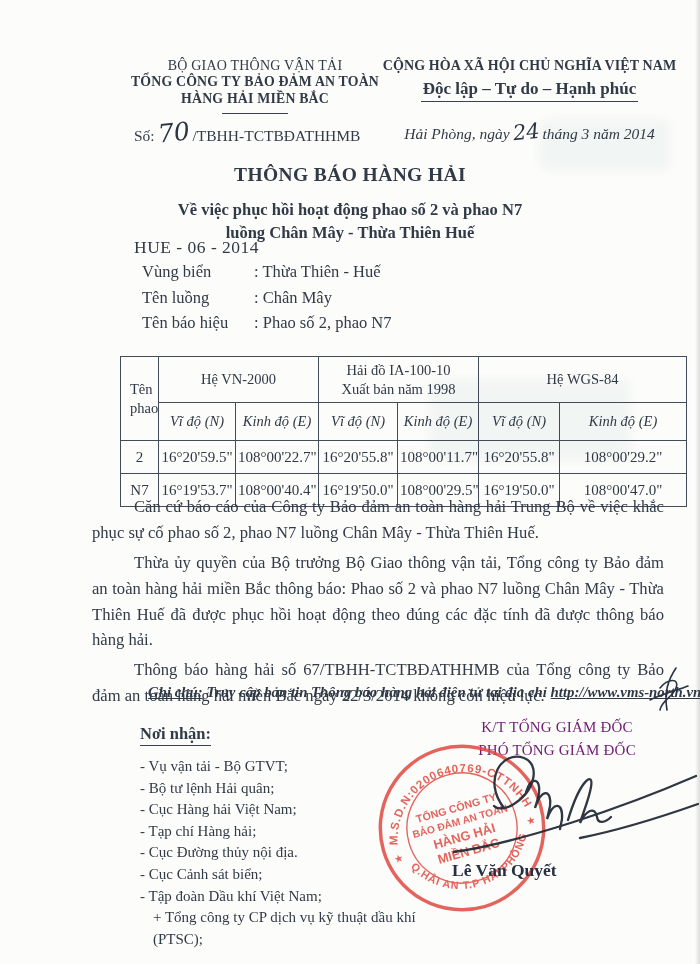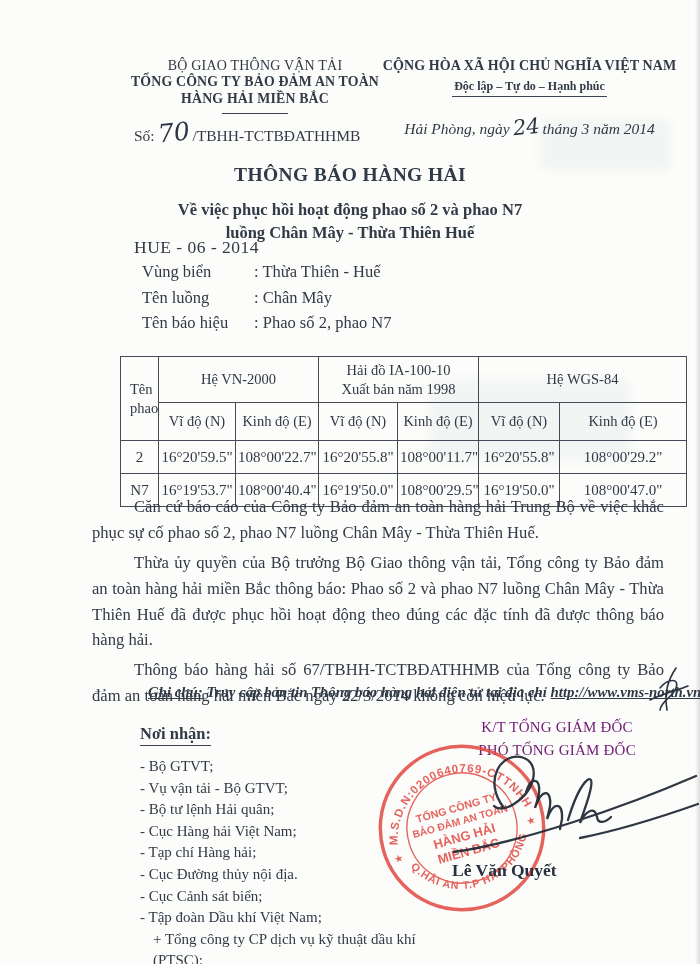--- a/index.html
+++ b/index.html
@@ -17,21 +17,21 @@
   
   .hdr-left{position:absolute;left:112px;top:57px;width:286px;text-align:center;line-height:1.22;}
   .hdr-left .l1{font-size:14px;letter-spacing:.2px;}
   .hdr-left .l2,.hdr-left .l3{font-size:13.8px;font-weight:bold;letter-spacing:.2px;}
   .hdr-rule{width:66px;border:0;border-top:1.4px solid #39424f;margin:5px auto 0;}
   .so-line{margin-top:10px;text-align:left;padding-left:22px;font-size:15.5px;white-space:nowrap;}
   .hand{display:inline-block;font-family:"DejaVu Serif",serif;font-style:italic;
     font-size:25px;line-height:.7;transform:rotate(-6deg);margin:0 3px;color:#2c3542;}
   .hdr-right{position:absolute;left:382px;top:57px;width:295px;text-align:center;line-height:1.25;}
   .hdr-right .r1{font-size:14px;font-weight:bold;letter-spacing:.1px;}
-  .hdr-right .r2{display:inline-block;font-size:12px;font-weight:bold;
+  .hdr-right .r2{display:inline-block;font-size:17px;font-weight:bold;
     border-bottom:1.4px solid #39424f;padding:1px 2px 2px;margin-top:2px;}
   .dateline{margin-top:22px;font-style:italic;font-size:15.5px;white-space:nowrap;}
   .dateline .hand{font-size:21px;}
 
   
   .title-block{position:absolute;left:0;top:162px;width:100%;text-align:center;line-height:1.3;}
   .doc-title{margin:0;font-size:19.5px;font-weight:bold;letter-spacing:.4px;}
   .doc-sub{font-size:16.5px;font-weight:bold;margin-top:12px;}
   .ref-code{position:absolute;left:134px;top:237px;font-size:17.5px;letter-spacing:.5px;}
 
@@ -39,21 +39,21 @@
   .fields{position:absolute;left:142px;top:262px;font-size:16.5px;}
   .frow{display:flex;height:25.5px;align-items:flex-start;}
   .flabel{width:112px;}
   .fvalue{white-space:nowrap;}
 
   
   table.coords{position:absolute;left:120px;top:356px;border-collapse:collapse;
     table-layout:fixed;width:566px;font-size:14.5px;text-align:center;color:#2f3845;}
   table.coords td{border:1px solid #434b59;padding:0 2px;vertical-align:middle;line-height:1.25;}
   td.h1{height:45px;}
-  td.h2{height:37px;}
+  td.h2{height:37px;font-style:italic;}
   td.d{height:32px;font-size:15px;}
   td.corner span{display:block;text-align:left;padding-left:7px;}
 
   
   .paras{position:absolute;left:92px;top:494px;width:572px;font-size:16.6px;
     line-height:1.56;text-align:justify;}
   .paras p{margin:0 0 4px;text-indent:42px;}
 
   
   .note{position:absolute;left:148px;top:684px;width:520px;font-size:14.8px;
@@ -183,21 +183,20 @@
   <div class="note">
     <span class="nlabel">Ghi chú:</span><span> Truy cập bản tin Thông báo hàng hải điện tử tại địa chỉ </span><span class="nurl">http://www.vms-north.vn</span>
   </div>
   <svg class="paraph" width="42" height="52" viewBox="0 0 42 52">
     <path d="M28,2 C20,14 16,26 19,44 M12,22 C20,12 32,12 28,22 C24,32 14,34 12,44 M2,34 C14,28 30,24 40,20" fill="none" stroke="#2a3342" stroke-width="1.6" stroke-linecap="round"></path>
   </svg>
 
   <div class="recipients">
     <span class="rtitle">Nơi nhận:</span>
     <ul class="rlist">
-      <li>- Bộ GTVT;</li>
       <li>- Vụ vận tải - Bộ GTVT;</li>
       <li>- Bộ tư lệnh Hải quân;</li>
       <li>- Cục Hàng hải Việt Nam;</li>
       <li>- Tạp chí Hàng hải;</li>
       <li>- Cục Đường thủy nội địa.</li>
       <li>- Cục Cảnh sát biển;</li>
       <li>- Tập đoàn Dầu khí Việt Nam;</li>
       <li class="plus">+ Tổng công ty CP dịch vụ kỹ thuật dầu khí (PTSC);</li>
 
     </ul>

